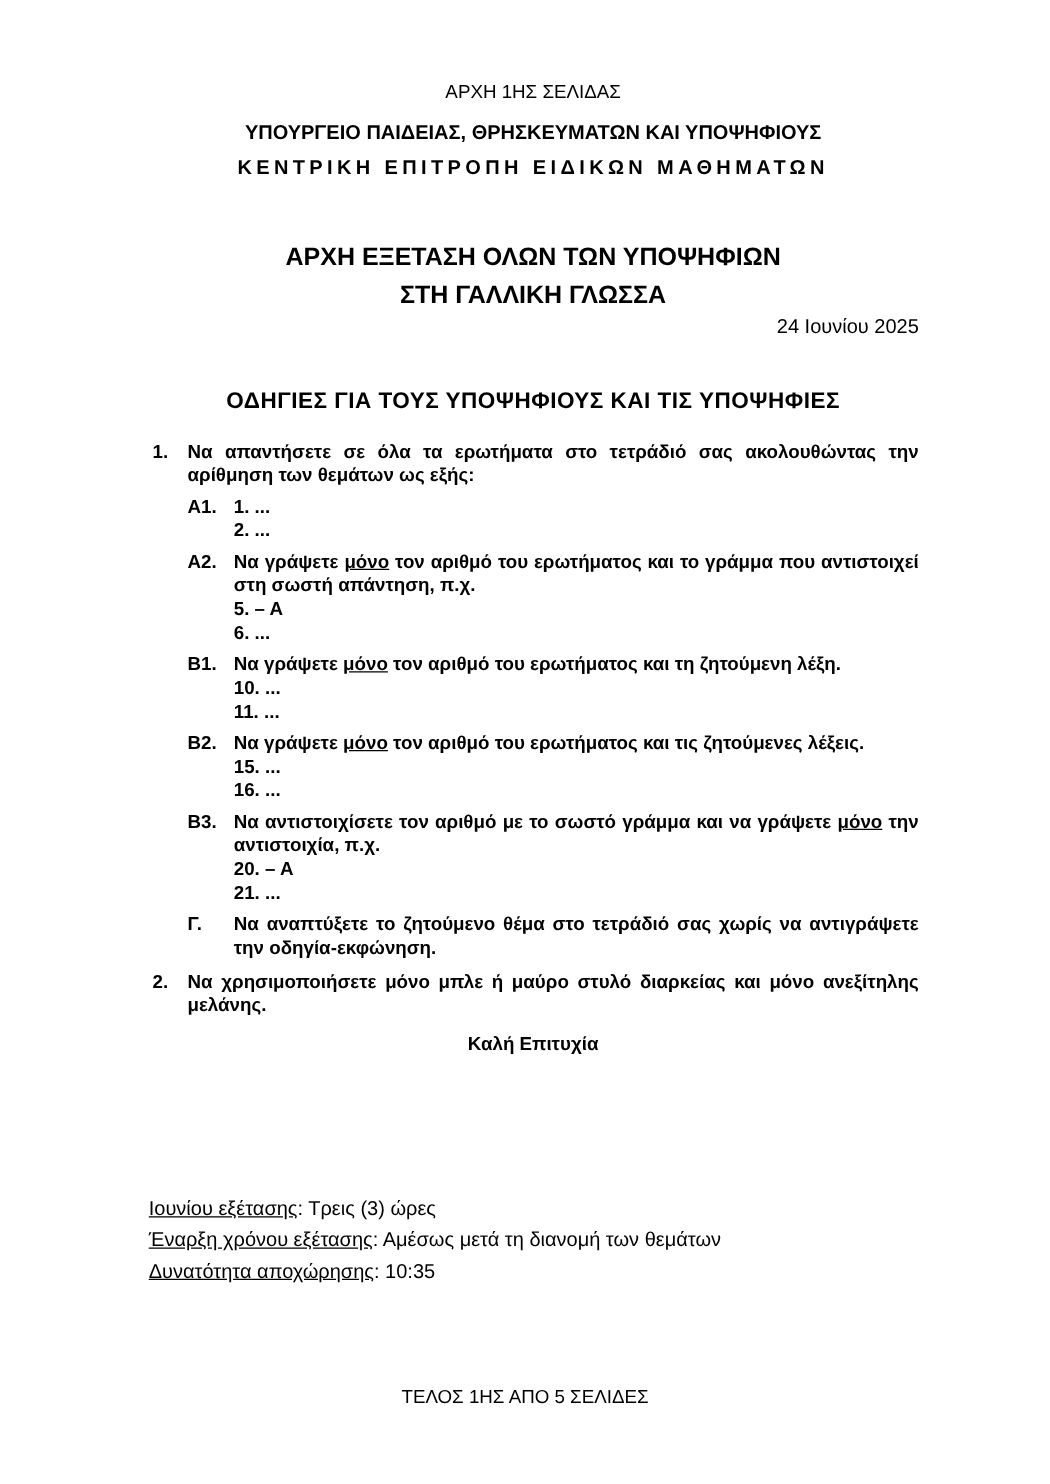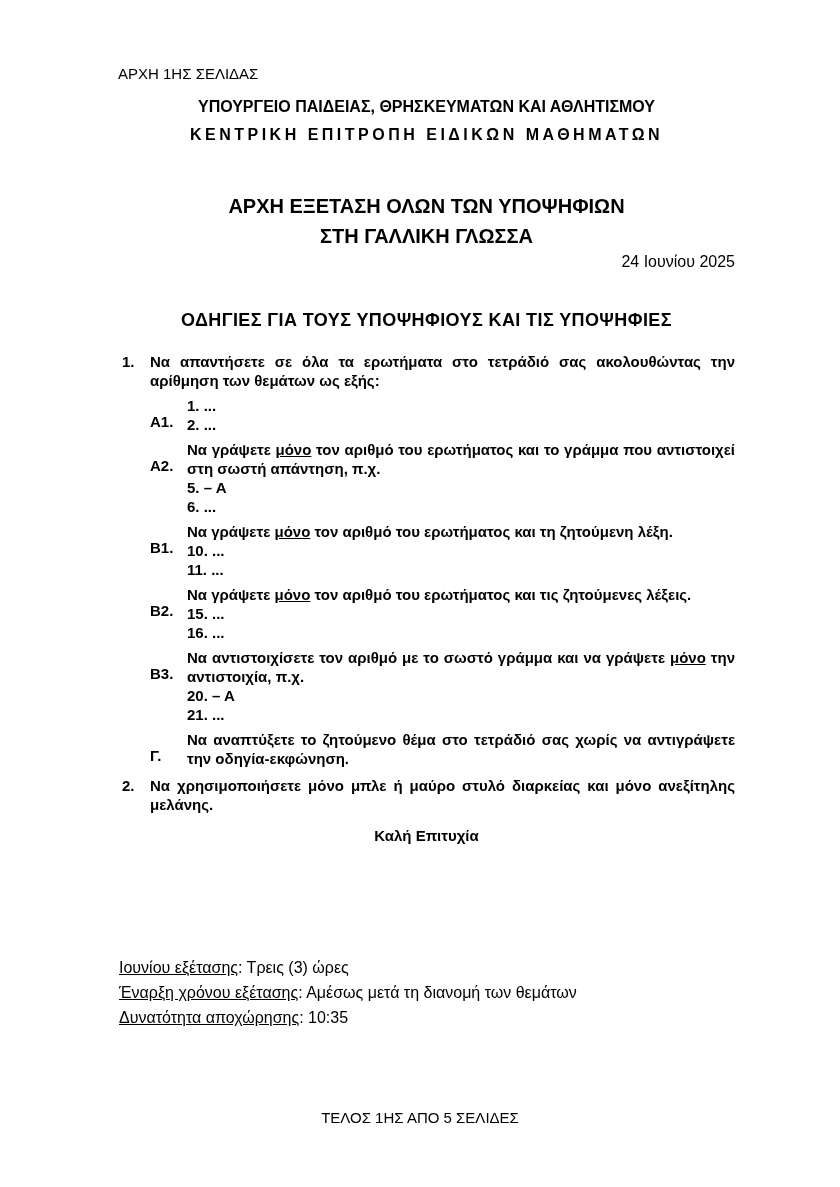--- a/index.html
+++ b/index.html
@@ -19,20 +19,21 @@
     box-sizing: border-box;
   }
   .content {
     padding: 64px 105px 0 118px;
   }
 
   .page-marker {
     font-size: 15px;
     line-height: 19px;
     font-weight: 400;
+    text-align: center;
   }
   .ministry {
     margin-top: 13px;
     font-size: 16px;
     line-height: 21px;
     font-weight: 700;
     text-align: center;
   }
   .committee {
     margin-top: 7px;
@@ -84,21 +85,20 @@
   }
   .item-body p, .sec-body p { margin: 0; }
 
   .section {
     display: flex;
     margin-top: 6px;
   }
   .sec-label {
     flex: none;
     width: 37px;
-    margin-top: 16px;
   }
   .sec-body {
     flex: 1;
     text-align: justify;
   }
   .example { margin-top: 6px; }
   .u { text-decoration: underline; }
 
   .good-luck {
     margin-top: 12px;
@@ -130,21 +130,21 @@
   }
 </style>
 </head>
 <body>
 
 <div class="page">
   <div class="content">
 
     <div class="page-marker">ΑΡΧΗ 1ΗΣ ΣΕΛΙΔΑΣ</div>
 
-    <div class="ministry">ΥΠΟΥΡΓΕΙΟ ΠΑΙΔΕΙΑΣ, ΘΡΗΣΚΕΥΜΑΤΩΝ ΚΑΙ ΑΘΛΗΤΙΣΜΟΥ</div>
+    <div class="ministry">ΥΠΟΥΡΓΕΙΟ ΠΑΙΔΕΙΑΣ, ΘΡΗΣΚΕΥΜΑΤΩΝ ΚΑΙ ΥΠΟΨΗΦΙΟΥΣ</div>
 
     <div class="committee">ΚΕΝΤΡΙΚΗ ΕΠΙΤΡΟΠΗ ΕΙΔΙΚΩΝ ΜΑΘΗΜΑΤΩΝ</div>
 
     <div class="exam-title">
       <div>ΑΡΧΗ ΕΞΕΤΑΣΗ ΟΛΩΝ ΤΩΝ ΥΠΟΨΗΦΙΩΝ</div>
       <div>ΣΤΗ ΓΑΛΛΙΚΗ ΓΛΩΣΣΑ</div>
     </div>
 
     <div class="exam-date">24 Ιουνίου 2025</div>
 

